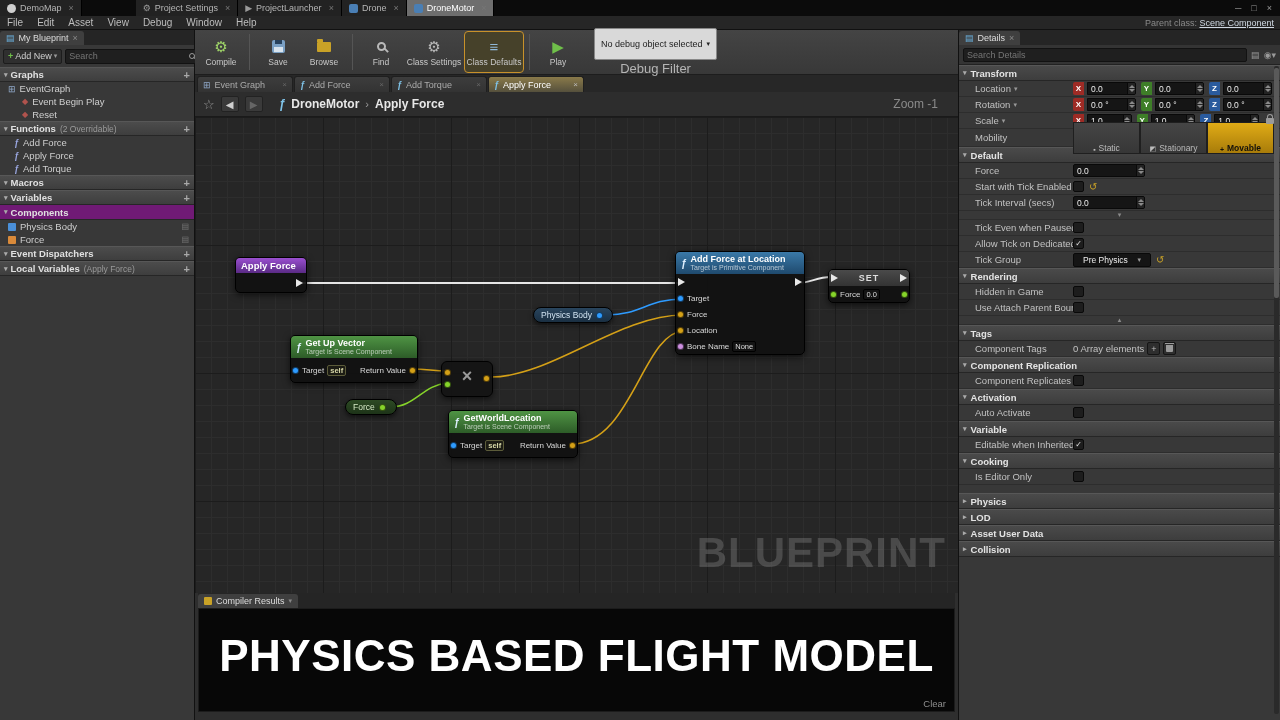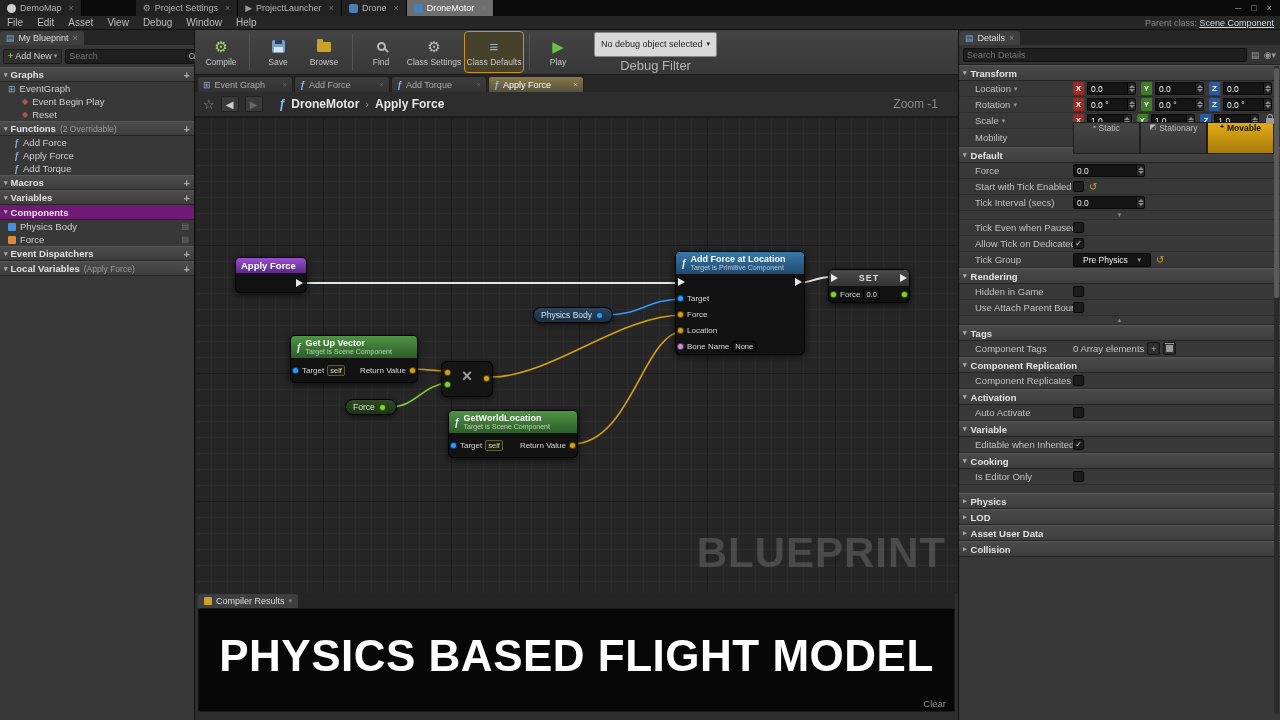--- a/index.html
+++ b/index.html
@@ -64,21 +64,21 @@
   .tb-btn.selected { background:#46412a; outline:1px solid #c8912a; }
   .tb-sep { width:1px; height:36px; background:#262626; border-right:1px solid #555; margin:0 4px; }
   .floppy { width:13px; height:13px; background:#7aa0c4; border-radius:2px; position:relative; }
   .floppy::before { content:""; position:absolute; left:3px; top:0; width:7px; height:4px; background:#27415c; }
   .floppy::after { content:""; position:absolute; left:2px; bottom:1px; width:9px; height:5px; background:#d8e4ee; }
   .folder { width:14px; height:10px; background:#c9a227; border-radius:1px; position:relative; }
   .folder::before { content:""; position:absolute; left:0; top:-3px; width:6px; height:3px; background:#c9a227; border-radius:1px 1px 0 0; }
   .bigmag { width:9px; height:9px; border:2px solid #b9b9b9; border-radius:50%; position:relative; }
   .bigmag::after { content:""; position:absolute; width:6px; height:2px; background:#b9b9b9; transform:rotate(45deg); right:-5px; bottom:-2px; }
   .debug-group { margin-left:12px; display:flex; flex-direction:column; align-items:center; gap:1px; }
-  .debug-select { height:25px; background:#d9d9d9; color:#222; font-size:9px; display:flex; align-items:center; gap:4px; padding:0 6px; border-radius:2px; border:1px solid #888; }
+  .debug-select { height:32px; background:#d9d9d9; color:#222; font-size:9px; display:flex; align-items:center; gap:4px; padding:0 6px; border-radius:2px; border:1px solid #888; }
   .debug-filter { color:#b5b5b5; font-size:13px; }
 
   
   .graph-tabs { height:17px; background:#272727; display:flex; align-items:flex-end; padding-left:2px; gap:1px; }
   .gtab { height:16px; width:96px; background:linear-gradient(#3d3d3d,#333); color:#ababab; font-size:9px; display:flex; align-items:center; gap:4px; padding:0 5px; border-radius:3px 3px 0 0; border:1px solid #1f1f1f; border-bottom:none; }
   .gtab.active { background:linear-gradient(#8a7a4a,#55503c); color:#fff; }
   .gtab .gx { margin-left:auto; color:#666; font-size:8px; }
   .gtab.active .gx { color:#bbb; }
   .gtab .gficon { color:#7fc3e8; font-style:italic; font-weight:bold; }
 
@@ -110,21 +110,21 @@
   .hdr-green  { background:linear-gradient(#4f9444,#2d5c28); }
   .hdr-blue   { background:linear-gradient(#3a79a8,#1f4a6e); }
   .nh-title { font-size:9px; font-weight:bold; line-height:10px; white-space:nowrap; }
   .nh-sub { font-size:7px; color:rgba(255,255,255,0.65); line-height:8px; white-space:nowrap; }
   .fn-glyph { font-style:italic; font-weight:bold; font-size:10px; color:#dff0ff; }
   .pin-row { height:16px; display:flex; align-items:center; gap:3px; padding:0 4px; }
   .pin-row.sm { height:24px; }
   .pin-label { font-size:8px; color:#d8d8d8; white-space:nowrap; }
   .dot { width:7px; height:7px; border-radius:50%; flex:none; border:1px solid rgba(0,0,0,0.6); }
   .exec-pin { width:0; height:0; border-top:4px solid transparent; border-bottom:4px solid transparent; border-left:7px solid #e8e8e8; flex:none; }
-  .lit-box { background:#1c1c14; border:1px solid #5c5c3a; border-radius:2px; color:#d8d8a8; font-size:7.5px; padding:0 2px; line-height:9px; }
+  .lit-box { background:#1c1c14; border:1px solid #5c5c3a; border-radius:2px; color:#d8d8a8; font-size:7.5px; padding:0 2px; line-height:9px;font-weight:bold; }
   .num-box { background:#141414; border:1px solid #000; border-radius:2px; color:#ddd; font-size:7.5px; padding:0 2px; line-height:9px; }
   .flex1 { flex:1; }
   .capsule { position:absolute; height:16px; border-radius:8px; border:1px solid #000; display:flex; align-items:center; gap:4px; padding:0 7px; box-shadow:0 2px 5px rgba(0,0,0,0.6); }
   .cap-green { background:linear-gradient(#2d4a24,#1d3318); color:#d5e8c5; }
   .cap-blue  { background:linear-gradient(#29455e,#1a2f42); color:#d0e2f0; }
   .cap-label { font-size:8.5px; white-space:nowrap; }
   .mult-node { position:absolute; width:52px; height:36px; background:rgba(20,20,20,0.92); border:1px solid #000; border-radius:6px; box-shadow:0 2px 6px rgba(0,0,0,0.6); }
   .mult-sym { position:absolute; left:0; right:0; top:4px; text-align:center; font-size:18px; color:#9a9a9a; font-weight:bold; }
   .set-hdr { height:16px; display:flex; align-items:center; padding:0 4px; gap:3px; background:linear-gradient(#4a4a4a,#333); border-radius:4px 4px 0 0; }
   .set-title { flex:1; text-align:center; font-size:9px; font-weight:bold; color:#ddd; letter-spacing:1px; }
@@ -151,21 +151,21 @@
   .d-value { flex:1; display:flex; align-items:center; gap:3px; }
   .axis { width:11px; height:13px; font-size:8px; font-weight:bold; color:#fff; display:flex; align-items:center; justify-content:center; border-radius:2px 0 0 2px; flex:none; }
   .ax-x { background:#9e2b25; } .ax-y { background:#3e7e28; } .ax-z { background:#2a5b9e; }
   .vfield { display:flex; align-items:center; height:13px; background:#151515; border:1px solid #090909; border-radius:0 2px 2px 0; overflow:hidden; flex:1; margin-right:2px; }
   .vval { padding:0 3px; font-size:8.5px; color:#ececec; flex:1; white-space:nowrap; }
   .spin { width:8px; height:13px; display:flex; flex-direction:column; align-items:center; justify-content:center; gap:1px; background:#232323; border-left:1px solid #090909; flex:none; }
   .spin::before { content:""; border-left:3px solid transparent; border-right:3px solid transparent; border-bottom:3px solid #8a8a8a; }
   .spin::after  { content:""; border-left:3px solid transparent; border-right:3px solid transparent; border-top:3px solid #8a8a8a; }
   .numfield { display:flex; align-items:center; height:13px; width:72px; background:#151515; border:1px solid #090909; border-radius:2px; overflow:hidden; flex:none; }
   .seg { flex:1; display:flex; }
-  .seg-btn { flex:1; height:32px; background:linear-gradient(#454545,#363636); border:1px solid #1f1f1f; font-size:8.5px; color:#bbb; display:flex; align-items:flex-start; justify-content:center; gap:3px; }
+  .seg-btn { flex:1; height:32px; background:linear-gradient(#454545,#363636); border:1px solid #1f1f1f; font-size:8.5px; color:#bbb; display:flex; align-items:flex-end; justify-content:center; gap:3px; }
   .seg-btn.selected { background:linear-gradient(#e0ab16,#a87c0a); color:#14110a; font-weight:bold; }
   .seg-ic { font-size:7px; }
   .cb { width:11px; height:11px; background:#1d1d1d; border:1px solid #090909; border-radius:2px; display:flex; align-items:center; justify-content:center; font-size:8px; color:#e0e0e0; flex:none; }
   .cb.checked::after { content:"✓"; }
   .reset-ic { color:#c9a227; font-size:10px; margin-left:2px; }
   .dropfield { display:flex; align-items:center; height:14px; width:78px; background:#151515; border:1px solid #090909; border-radius:2px; padding:0 9px; gap:3px; flex:none; }
   .dropfield .dval { flex:1; font-size:8.5px; color:#ececec; white-space:nowrap; }
   .dropfield .darr { font-size:7px; color:#999; }
   .adv-caret { height:9px; display:flex; align-items:center; justify-content:center; color:#8a8a8a; font-size:7px; border-bottom:1px solid rgba(0,0,0,0.18); }
   .lock { width:8px; height:6px; background:#9a9a9a; border-radius:1px; position:relative; margin-left:2px; flex:none; }

